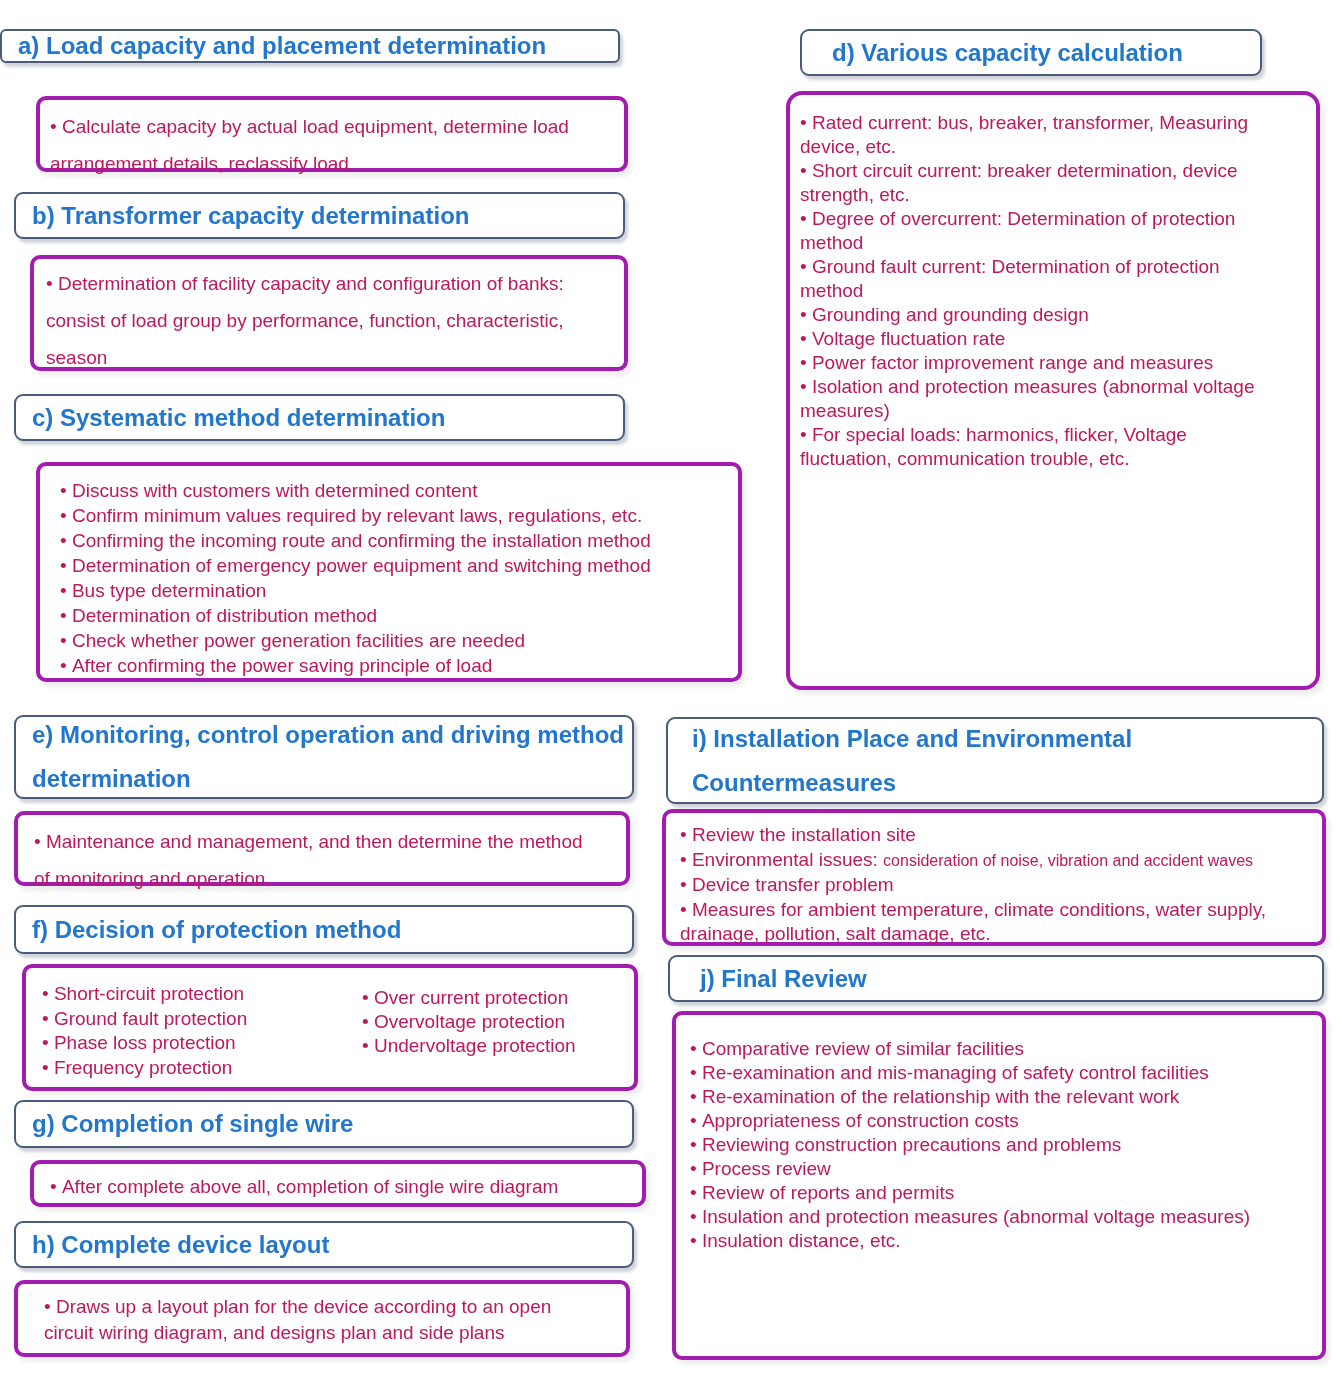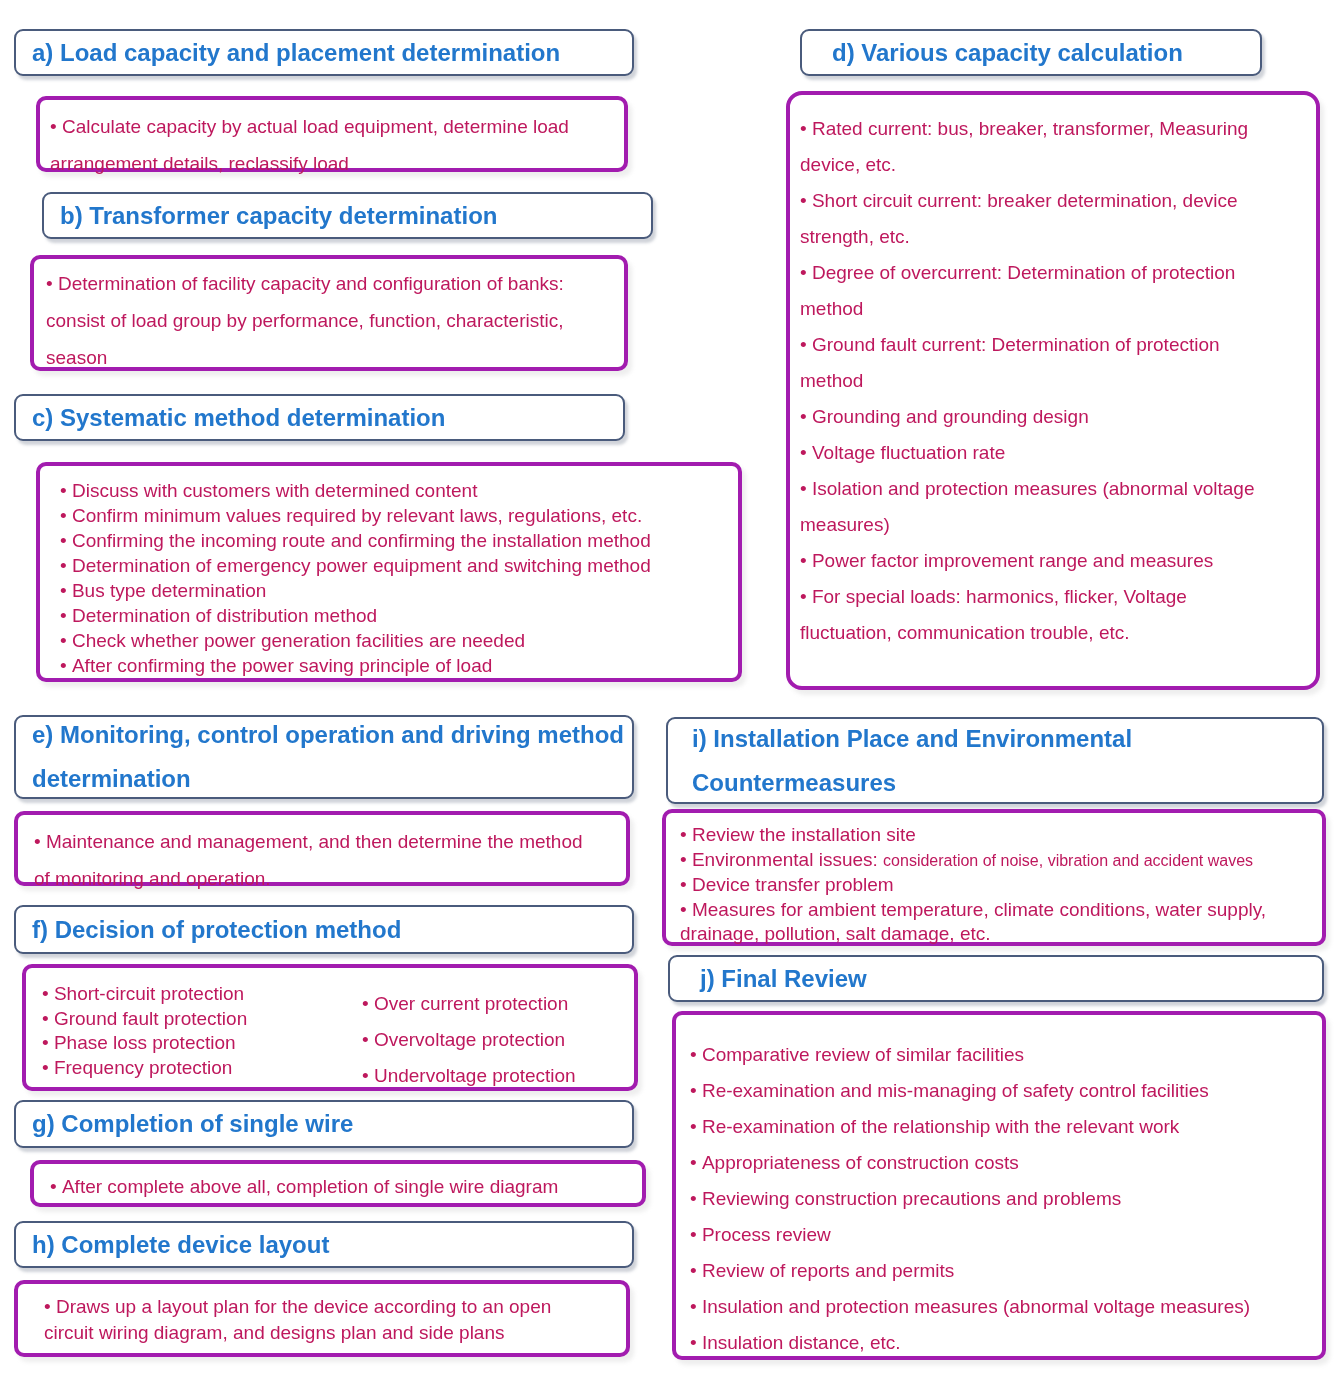--- a/index.html
+++ b/index.html
@@ -35,44 +35,44 @@
     border: 4px solid #a21caf;
     border-radius: 10px;
     box-shadow: 4px 5px 4px rgba(160,160,160,0.18);
     box-sizing: border-box;
     font-size: 19px;
     color: #be185d;
   }
   .box.big-radius { border-radius: 16px; }
   .bullet-item::before { content: "\2022\00a0"; }
   .lh37 { line-height: 37px; }
-  .lh36 { line-height: 36px; }
+  .lh36 { line-height: 24px; }
   .lh26 { line-height: 26px; }
   .lh25 { line-height: 25px; }
   .lh24 { line-height: 24.5px; }
   .small { font-size: 16px; }
   .two-col { display: flex; }
   .two-col .col1 { width: 318px; box-sizing: border-box; padding: 14px 0 0 16px; }
   .two-col .col2 { flex: 1; box-sizing: border-box; padding: 18px 0 0 18px; }
 </style>
 </head>
 <body>
 
 <div class="canvas">
 
-  <div class="hdr" style="left:14px; top:29px; width:620px; height:47px;">
+  <div class="hdr" style="left:0; top:29px; width:620px; height:34px;border-radius:6px;">
     <span>a) Load capacity and placement determination</span>
   </div>
   <div class="box" style="left:36px; top:96px; width:592px; height:76px; padding:8px 18px 0 10px;">
     <div class="bullets lh37">
         <div class="bullet-item">Calculate capacity by actual load equipment, determine load arrangement details, reclassify load</div>
       </div>
   </div>
 
-  <div class="hdr" style="left:14px; top:192px; width:611px; height:47px;margin-left:28px;">
+  <div class="hdr" style="left:14px; top:192px; width:611px; height:47px;">
     <span>b) Transformer capacity determination</span>
   </div>
   <div class="box" style="left:30px; top:255px; width:598px; height:116px; padding:6px 26px 0 12px;">
     <div class="bullets lh37">
         <div class="bullet-item">Determination of facility capacity and configuration of banks: consist of load group by performance, function, characteristic, season</div>
       </div>
   </div>
 
   <div class="hdr" style="left:14px; top:394px; width:611px; height:47px;">
     <span>c) Systematic method determination</span>
@@ -94,22 +94,22 @@
     <span>d) Various capacity calculation</span>
   </div>
   <div class="box big-radius" style="left:786px; top:91px; width:534px; height:599px; padding:16px 39px 0 10px;">
     <div class="bullets lh36">
         <div class="bullet-item">Rated current: bus, breaker, transformer, Measuring device, etc.</div>
         <div class="bullet-item">Short circuit current: breaker determination, device strength, etc.</div>
         <div class="bullet-item">Degree of overcurrent: Determination of protection method</div>
         <div class="bullet-item">Ground fault current: Determination of protection method</div>
         <div class="bullet-item">Grounding and grounding design</div>
         <div class="bullet-item">Voltage fluctuation rate</div>
+        <div class="bullet-item">Power factor improvement range and measures</div>
         <div class="bullet-item">Isolation and protection measures (abnormal voltage measures)</div>
-        <div class="bullet-item">Power factor improvement range and measures</div>
         <div class="bullet-item">For special loads: harmonics, flicker, Voltage fluctuation, communication trouble, etc.</div>
       </div>
   </div>
 
   <div class="hdr" style="left:14px; top:715px; width:620px; height:84px;justify-content:flex-end;">
     <span>e) Monitoring, control operation and driving method determination</span>
   </div>
   <div class="box" style="left:14px; top:811px; width:616px; height:75px; padding:8px 24px 0 16px;">
     <div class="bullets lh37">
         <div class="bullet-item">Maintenance and management, and then determine the method of monitoring and operation.</div>

